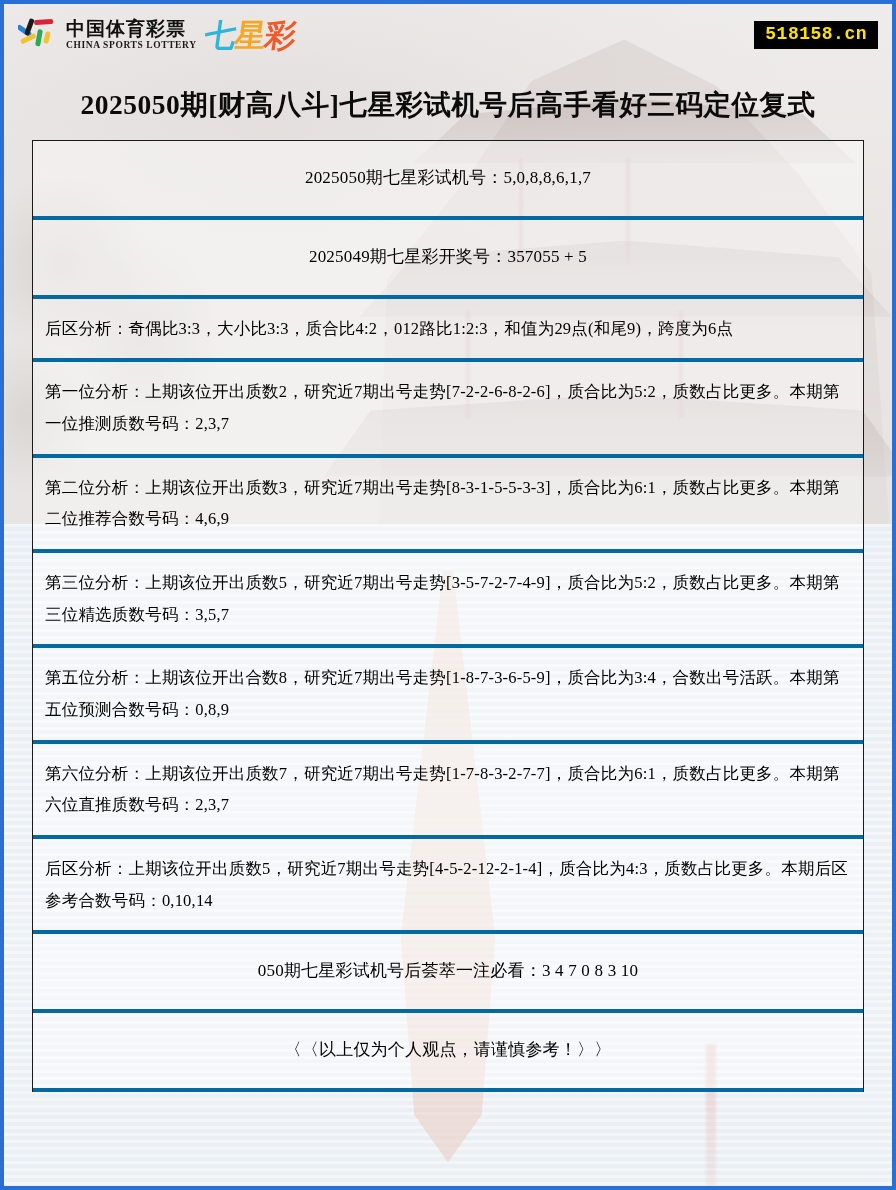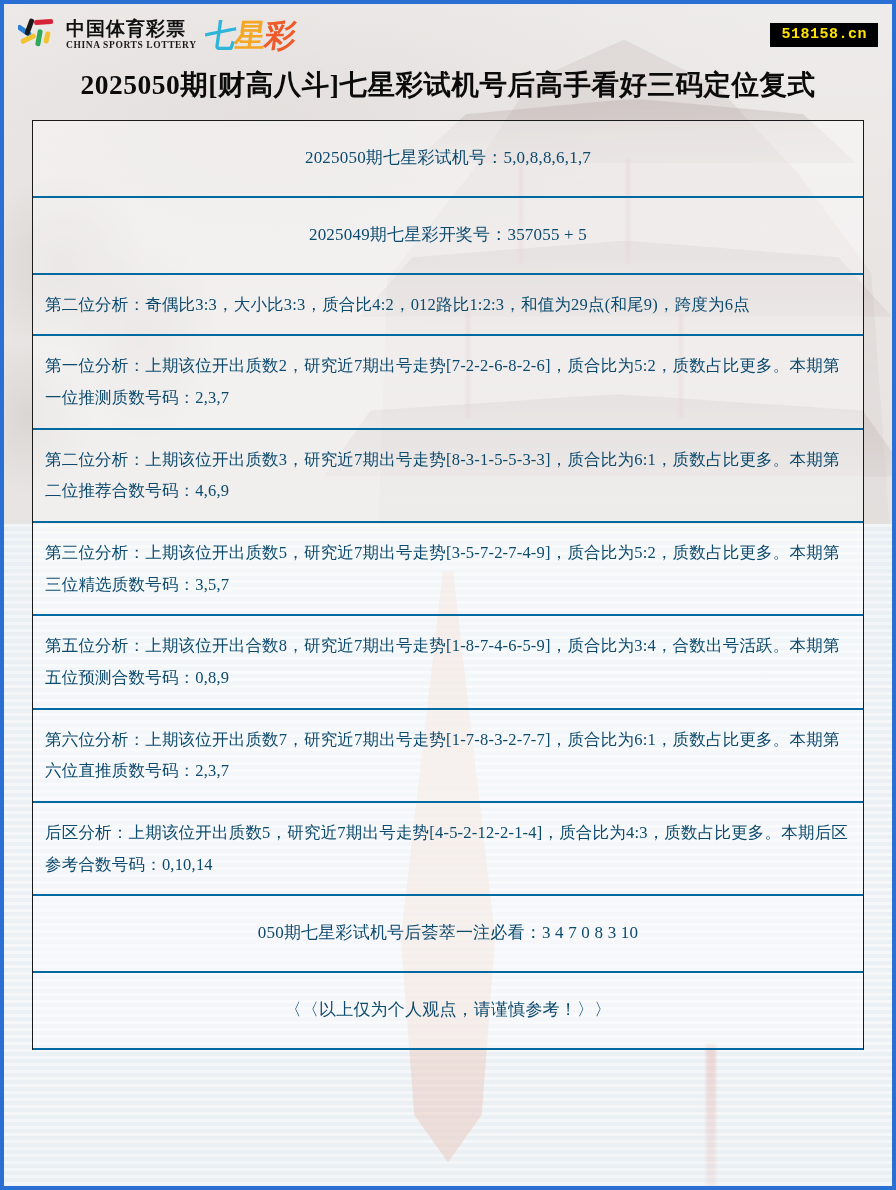--- a/index.html
+++ b/index.html
@@ -129,52 +129,53 @@
     transform: skewX(-8deg);
   }
   #qixingcai .c1 { color: #2fb5d9; }
   #qixingcai .c2 { color: #f5a623; }
   #qixingcai .c3 { color: #ef5a2a; }
 
   #site-badge {
     background: #000;
     color: #ffe200;
     font-family: "Liberation Mono", "DejaVu Sans Mono", monospace;
-    font-size: 15px; font-weight: 700;
+    font-size: 18px; font-weight: 700;
     padding: 3px 11px 4px 11px;
     letter-spacing: .5px;
     line-height: 1.15;
   }
 
   
   #title {
     position: relative; z-index: 2;
     text-align: center;
     font-family: "Liberation Serif", "DejaVu Serif", serif;
     font-size: 27.5px;
     font-weight: 700;
     color: #0b0b0b;
     letter-spacing: .5px;
     padding: 2px 10px 0 10px;
     white-space: nowrap;
     line-height: 1.25;
+    margin-top: 20px;
   }
 
   
   #main-table {
     position: relative; z-index: 2;
     margin: 18px 28px 0 28px;
     border: 1px solid #1a1a1a;
     border-bottom: none;
     background: rgba(255,255,255,0.30);
   }
   .row {
-    border-bottom: 2px solid #0369a1;
+    border-bottom: 4px solid #0369a1;
     padding: 14px 12px;
-    color: #0c4a6e;
+    color: #000000;
     font-size: 16.5px;
     line-height: 1.92;
     letter-spacing: .2px;
   }
   .row.center {
     text-align: center;
     padding: 21px 12px;
     font-size: 17px;
   }
   .row.para { text-align: left; }
@@ -225,24 +226,24 @@
       </div>
     </div>
     <div id="site-badge">518158.cn</div>
   </div>
 
   <div id="title">2025050期[财高八斗]七星彩试机号后高手看好三码定位复式</div>
 
   <div id="main-table">
       <div class="row center">2025050期七星彩试机号：5,0,8,8,6,1,7</div>
       <div class="row center">2025049期七星彩开奖号：357055 + 5</div>
-      <div class="row para">第二位分析：奇偶比3:3，大小比3:3，质合比4:2，012路比1:2:3，和值为29点(和尾9)，跨度为6点</div>
+      <div class="row para">后区分析：奇偶比3:3，大小比3:3，质合比4:2，012路比1:2:3，和值为29点(和尾9)，跨度为6点</div>
       <div class="row para">第一位分析：上期该位开出质数2，研究近7期出号走势[7-2-2-6-8-2-6]，质合比为5:2，质数占比更多。本期第一位推测质数号码：2,3,7</div>
       <div class="row para">第二位分析：上期该位开出质数3，研究近7期出号走势[8-3-1-5-5-3-3]，质合比为6:1，质数占比更多。本期第二位推荐合数号码：4,6,9</div>
       <div class="row para">第三位分析：上期该位开出质数5，研究近7期出号走势[3-5-7-2-7-4-9]，质合比为5:2，质数占比更多。本期第三位精选质数号码：3,5,7</div>
-      <div class="row para">第五位分析：上期该位开出合数8，研究近7期出号走势[1-8-7-4-6-5-9]，质合比为3:4，合数出号活跃。本期第五位预测合数号码：0,8,9</div>
+      <div class="row para">第五位分析：上期该位开出合数8，研究近7期出号走势[1-8-7-3-6-5-9]，质合比为3:4，合数出号活跃。本期第五位预测合数号码：0,8,9</div>
       <div class="row para">第六位分析：上期该位开出质数7，研究近7期出号走势[1-7-8-3-2-7-7]，质合比为6:1，质数占比更多。本期第六位直推质数号码：2,3,7</div>
       <div class="row para">后区分析：上期该位开出质数5，研究近7期出号走势[4-5-2-12-2-1-4]，质合比为4:3，质数占比更多。本期后区参考合数号码：0,10,14</div>
       <div class="row center">050期七星彩试机号后荟萃一注必看：3 4 7 0 8 3 10</div>
       <div class="row center">〈〈以上仅为个人观点，请谨慎参考！〉〉</div>
     </div>
 
 </div>
 
 </body></html>

